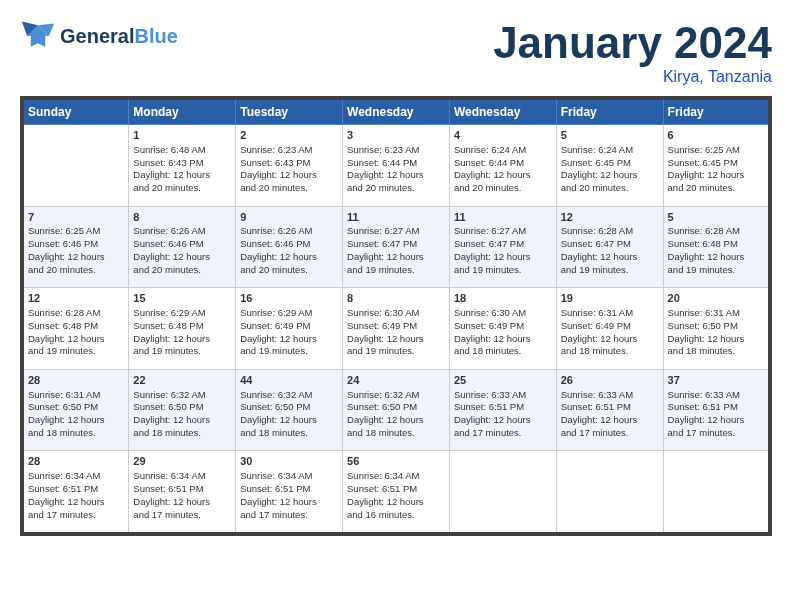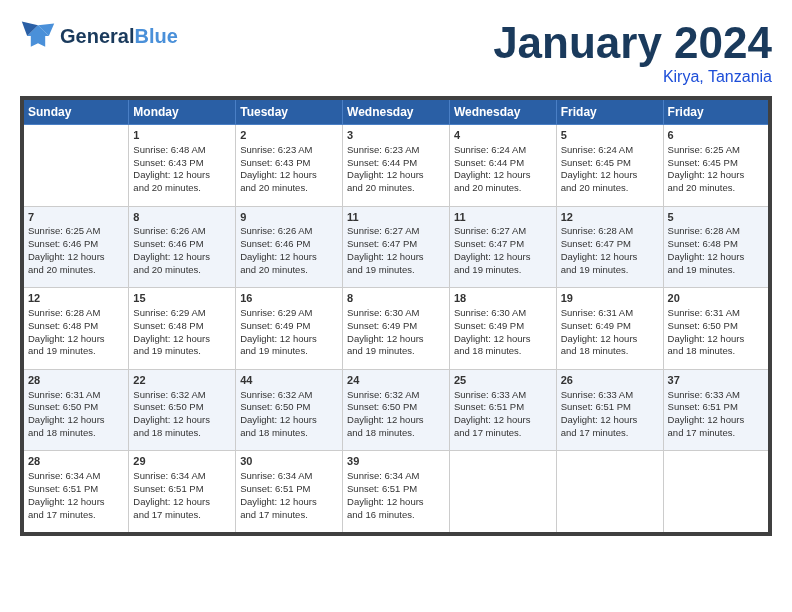--- a/index.html
+++ b/index.html
@@ -311,21 +311,21 @@
             <div>Sunset: 6:51 PM</div>
             <div>Daylight: 12 hours<br>and 17 minutes.</div>
           </td>
           <td>
             <span class="day-num">30</span>
             <div>Sunrise: 6:34 AM</div>
             <div>Sunset: 6:51 PM</div>
             <div>Daylight: 12 hours<br>and 17 minutes.</div>
           </td>
           <td>
-            <span class="day-num">39</span>
+            <span class="day-num">56</span>
             <div>Sunrise: 6:34 AM</div>
             <div>Sunset: 6:51 PM</div>
             <div>Daylight: 12 hours<br>and 16 minutes.</div>
           </td>
           <td class="empty"></td>
           <td class="empty"></td>
           <td class="empty"></td>
         </tr>
       </tbody>
   </table>

